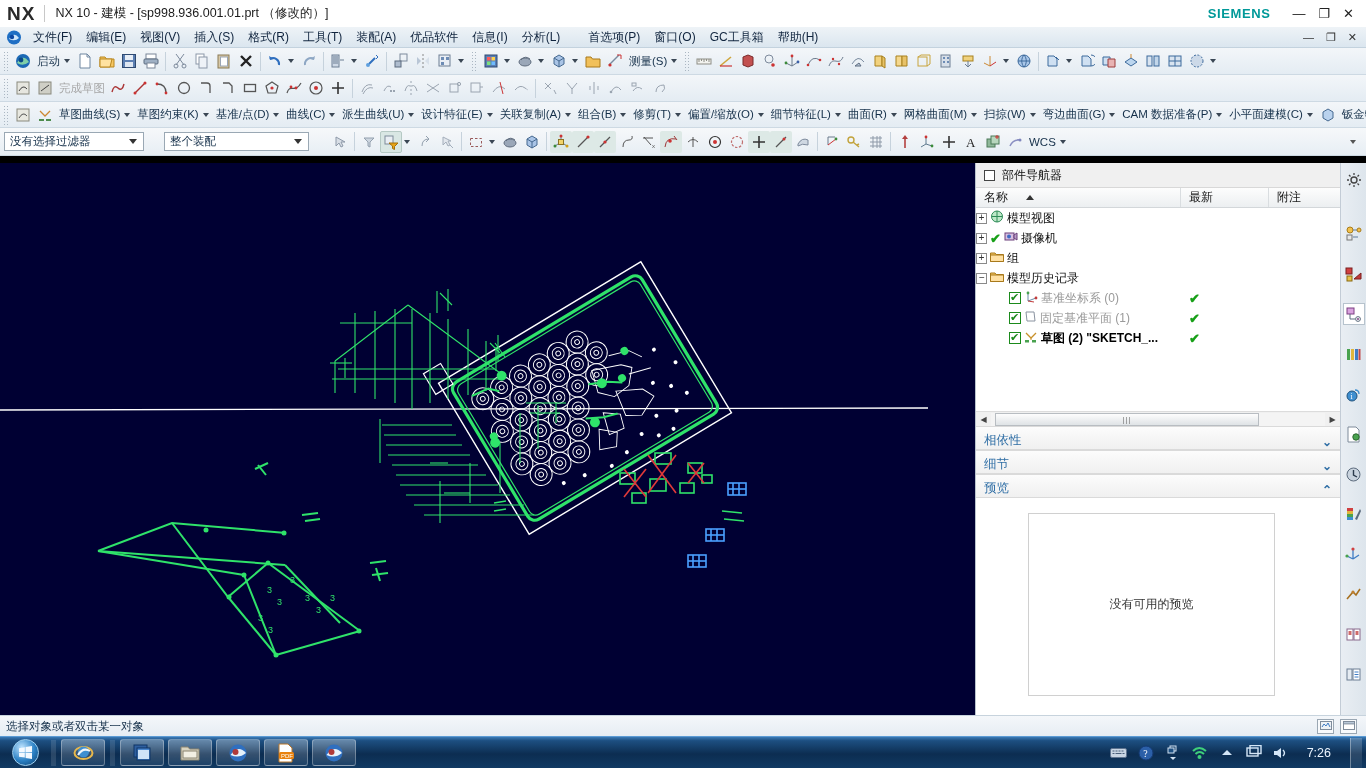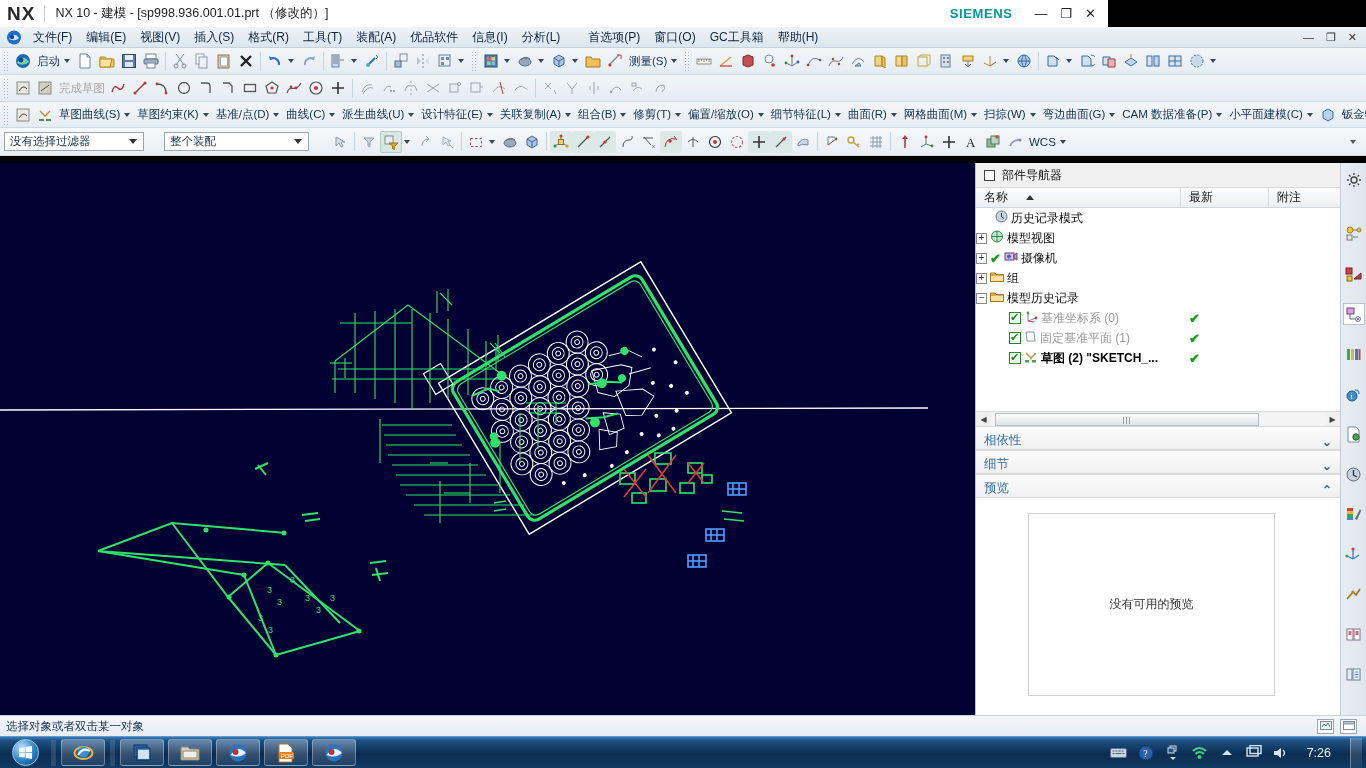--- a/index.html
+++ b/index.html
@@ -8,21 +8,21 @@
     width: 1366px; height: 768px;
     overflow: hidden;
     font-family: "Liberation Sans", sans-serif;
     font-size: 12px;
     background: #000;
   }
   #app { position: relative; width: 1366px; height: 768px; }
 
   
   .titlebar {
-    position: absolute; top: 0; left: 0; width: 1108px; height: 27px;
+    position: absolute; top: 0; left: 0; width: 1366px; height: 27px;
     background: #fff;
     display: flex; align-items: center;
   }
   .nx-logo {
     font-family: "Liberation Sans", sans-serif;
     font-size: 19px; font-weight: bold; color: #2a2a2a;
     letter-spacing: 1px; padding: 0 9px 0 7px;
   }
   .title-divider { width: 1px; height: 17px; background: #c8c8c8; }
   .title-text {
@@ -1439,36 +1439,20 @@
           <span class="sortarrow"></span>
         </div>
         <div class="col-new">
           <span>最新</span>
         </div>
         <div class="col-note">
           <span>附注</span>
         </div>
       </div>
 
-      <div class="trow">
-        <div class="cellname">
-          <span class="indent"></span>
-          <span>
-            <svg width="13" height="13" viewBox="0 0 13 13">
-                <circle cx="6.5" cy="6.5" r="5.5" fill="#c7d2de" stroke="#66788c"></circle>
-                <path d="M6.5 3v4l2.5 1.5" stroke="#2b3a4c" fill="none"></path>
-              </svg>
-          </span>
-          <span>历史记录模式</span>
-        </div>
-        <div class="cellnew">
-            <span class="gtick"></span>
-          </div>
-        <div class="cellnote"></div>
-      </div>
 
       <div class="trow">
         <div class="cellname">
           <span class="expander">+</span>
           <span>
             <svg width="14" height="13" viewBox="0 0 14 13">
                 <circle cx="7" cy="6.5" r="5.5" fill="#bde8c8" stroke="#2e8b57"></circle>
                 <path d="M7 1v11M1.5 6.5h11" stroke="#2e8b57"></path>
               </svg>
           </span>

